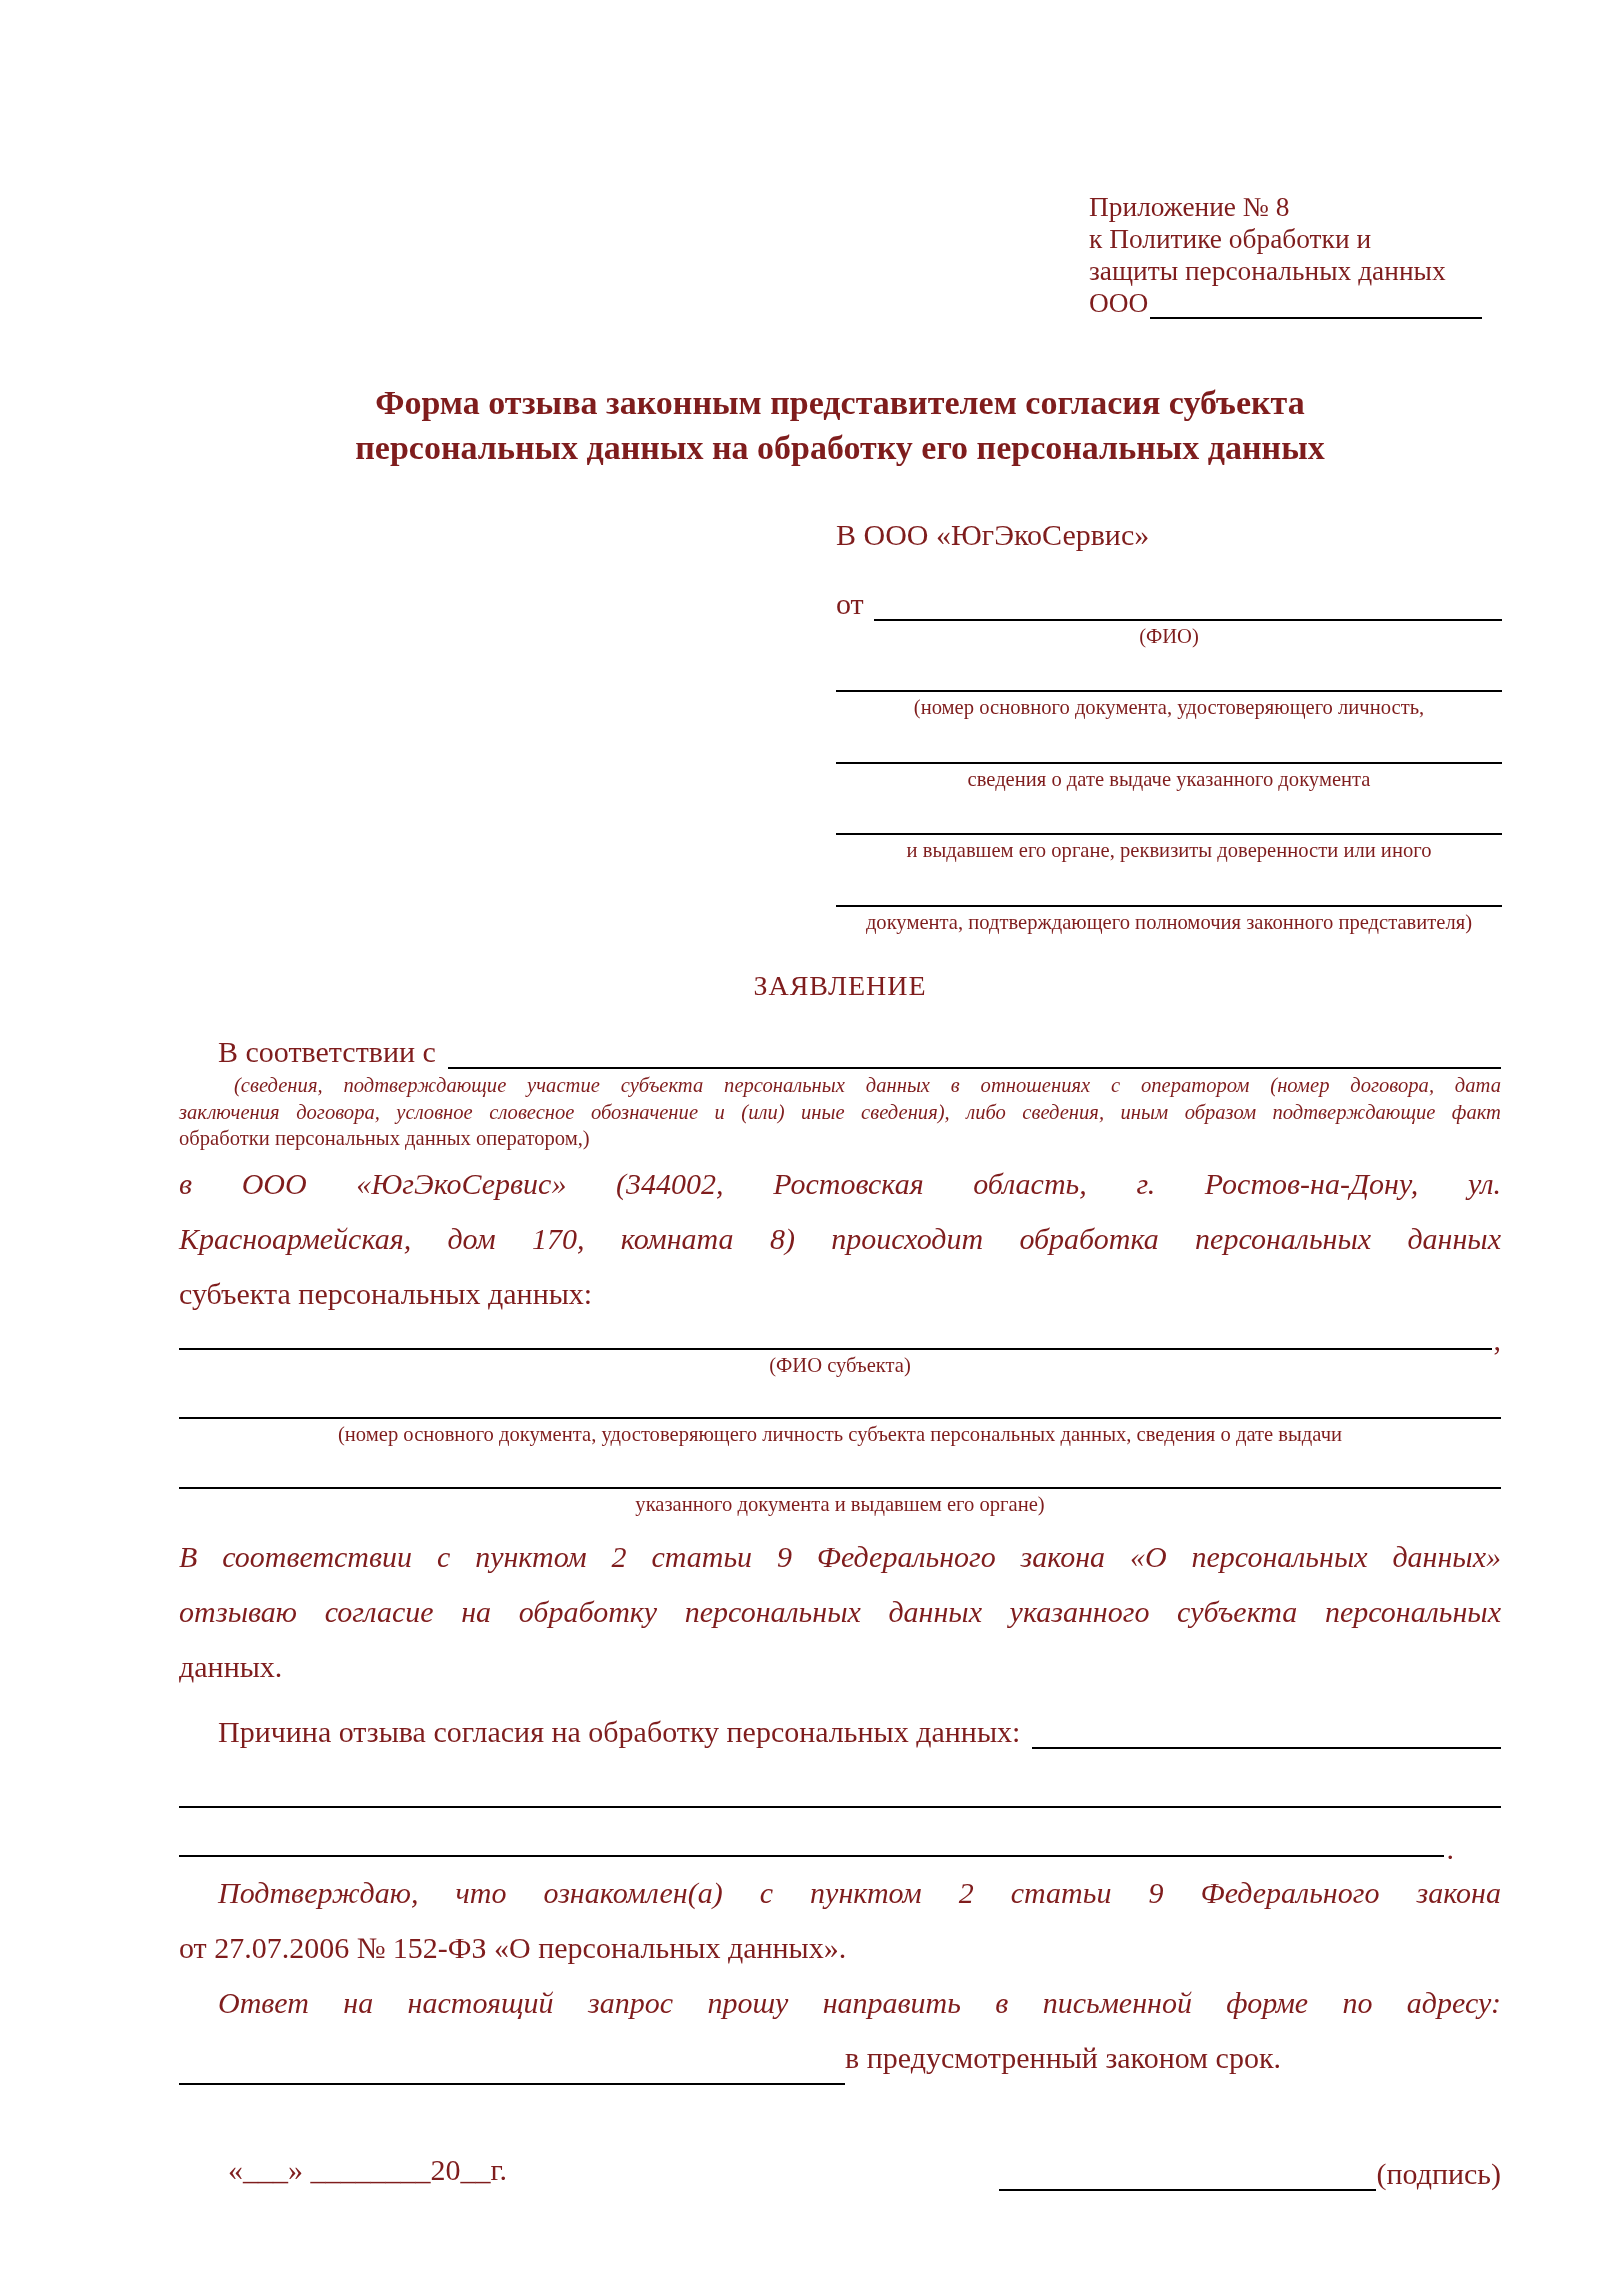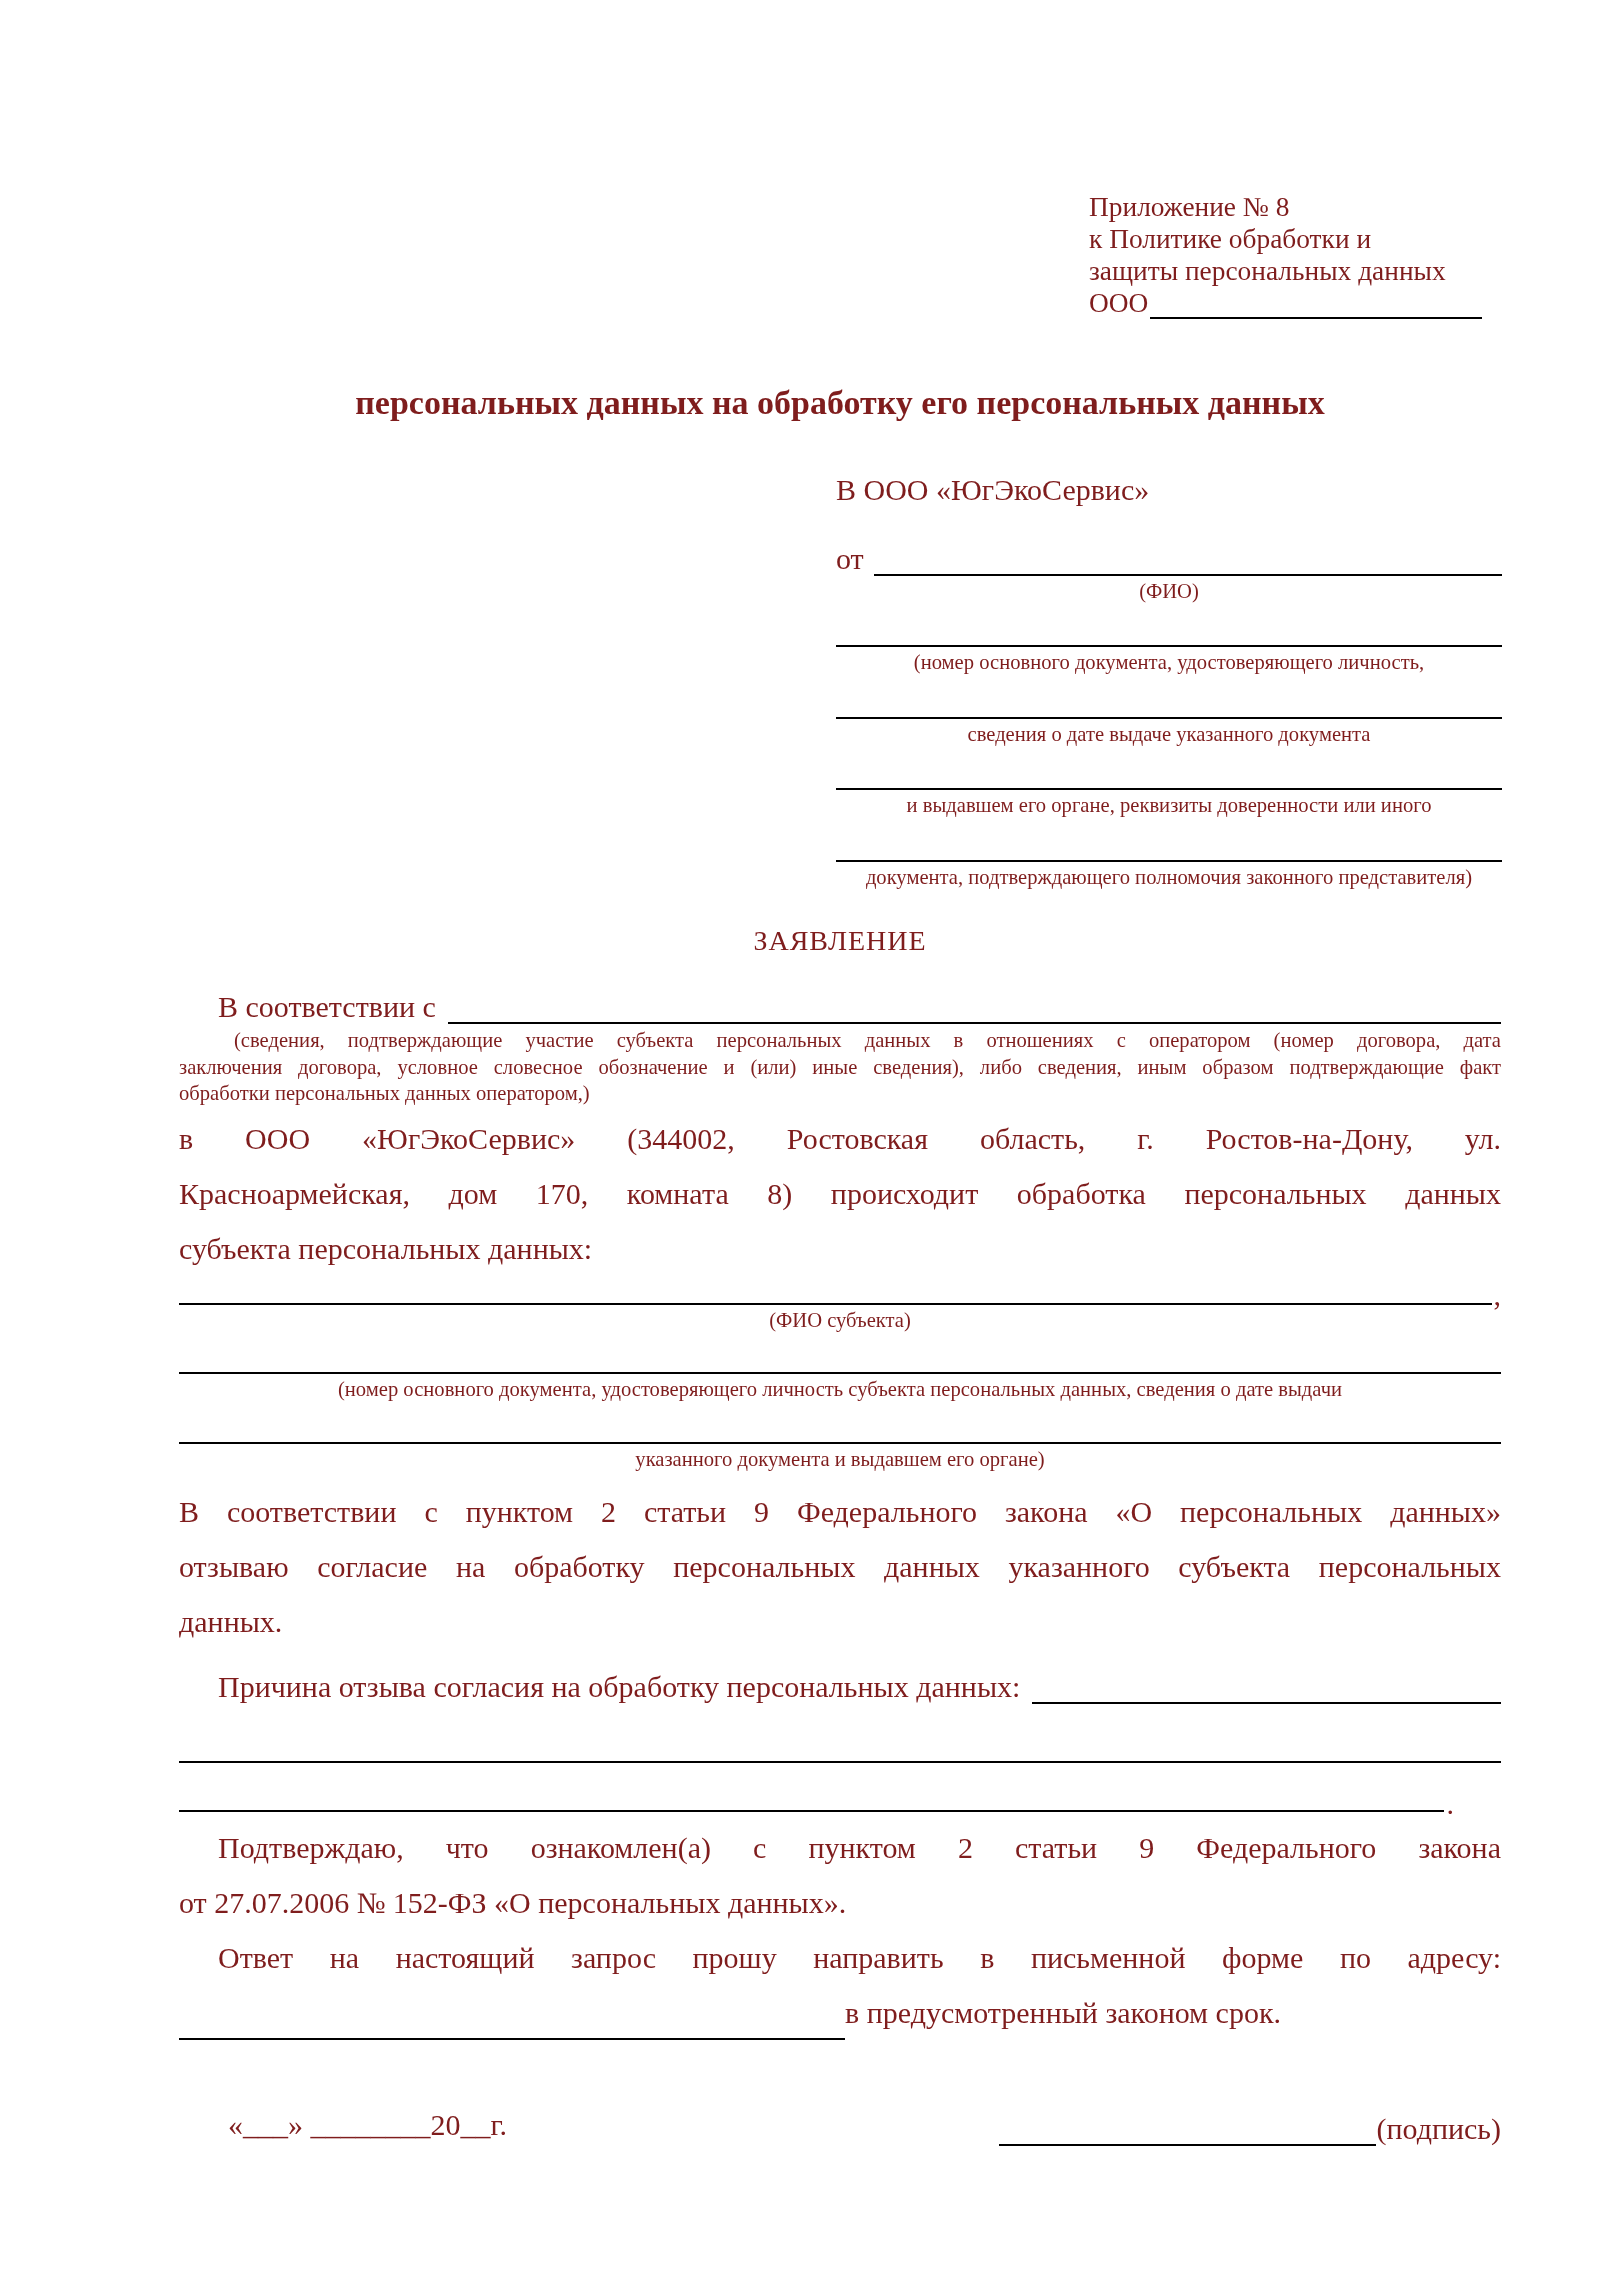--- a/index.html
+++ b/index.html
@@ -26,21 +26,21 @@
   .addr .from{margin-top:25.5px;height:41px;}
   .addr .from .lbl{padding-right:9.8px;}
   .caption{font-size:20.6px;line-height:26.5px;text-align:center;margin-top:2px;}
   .uline{height:41px;border-bottom:2px solid #000;}
   
   .heading{margin-top:35px;font-size:28px;text-align:center;letter-spacing:1px;}
   .body{font-size:30px;}
   .intro-row{margin-top:23.5px;height:43px;margin-left:39px;}
   .intro-row .lbl{padding-right:11.8px;white-space:nowrap;}
   .note{font-size:20.6px;line-height:26.5px;margin-top:3.9px;}
-  .jlast{text-align:justify;text-align-last:justify;-moz-text-align-last:justify;}
+  .jlast{text-align:justify;text-align-last:justify;font-style:italic;-moz-text-align-last:justify;}
   .note .l1{padding-left:55px;}
   .para{line-height:55px;}
   .op-para{margin-top:3.9px;}
   .comma-row{height:29px;font-size:30px;}
   .comma-row .comma{padding-left:2px;line-height:19.6px;}
   .uline-full{height:39px;border-bottom:2px solid #000;}
   .withdraw{margin-top:11.8px;}
   .reason-row{height:55px;}
   .reason-row .lbl{margin-left:39px;padding-right:11.8px;white-space:nowrap;}
   .blank-tall{height:57px;border-bottom:2px solid #000;}
@@ -67,20 +67,21 @@
     <div>Приложение № 8</div>
     <div>к Политике обработки и</div>
     <div>защиты персональных данных</div>
     <div class="row">
       <span class="lbl">ООО</span>
       <span class="fill"></span>
     </div>
   </div>
 
   <div class="title">
+    <div>Форма отзыва законным представителем согласия субъекта</div>
     <div>персональных данных на обработку его персональных данных</div>
   </div>
 
   <div class="addr">
     <div class="to">В ООО «ЮгЭкоСервис»</div>
     <div class="row from">
       <span class="lbl">от</span>
       <span class="fill"></span>
     </div>
     <div class="caption">(ФИО)</div>

